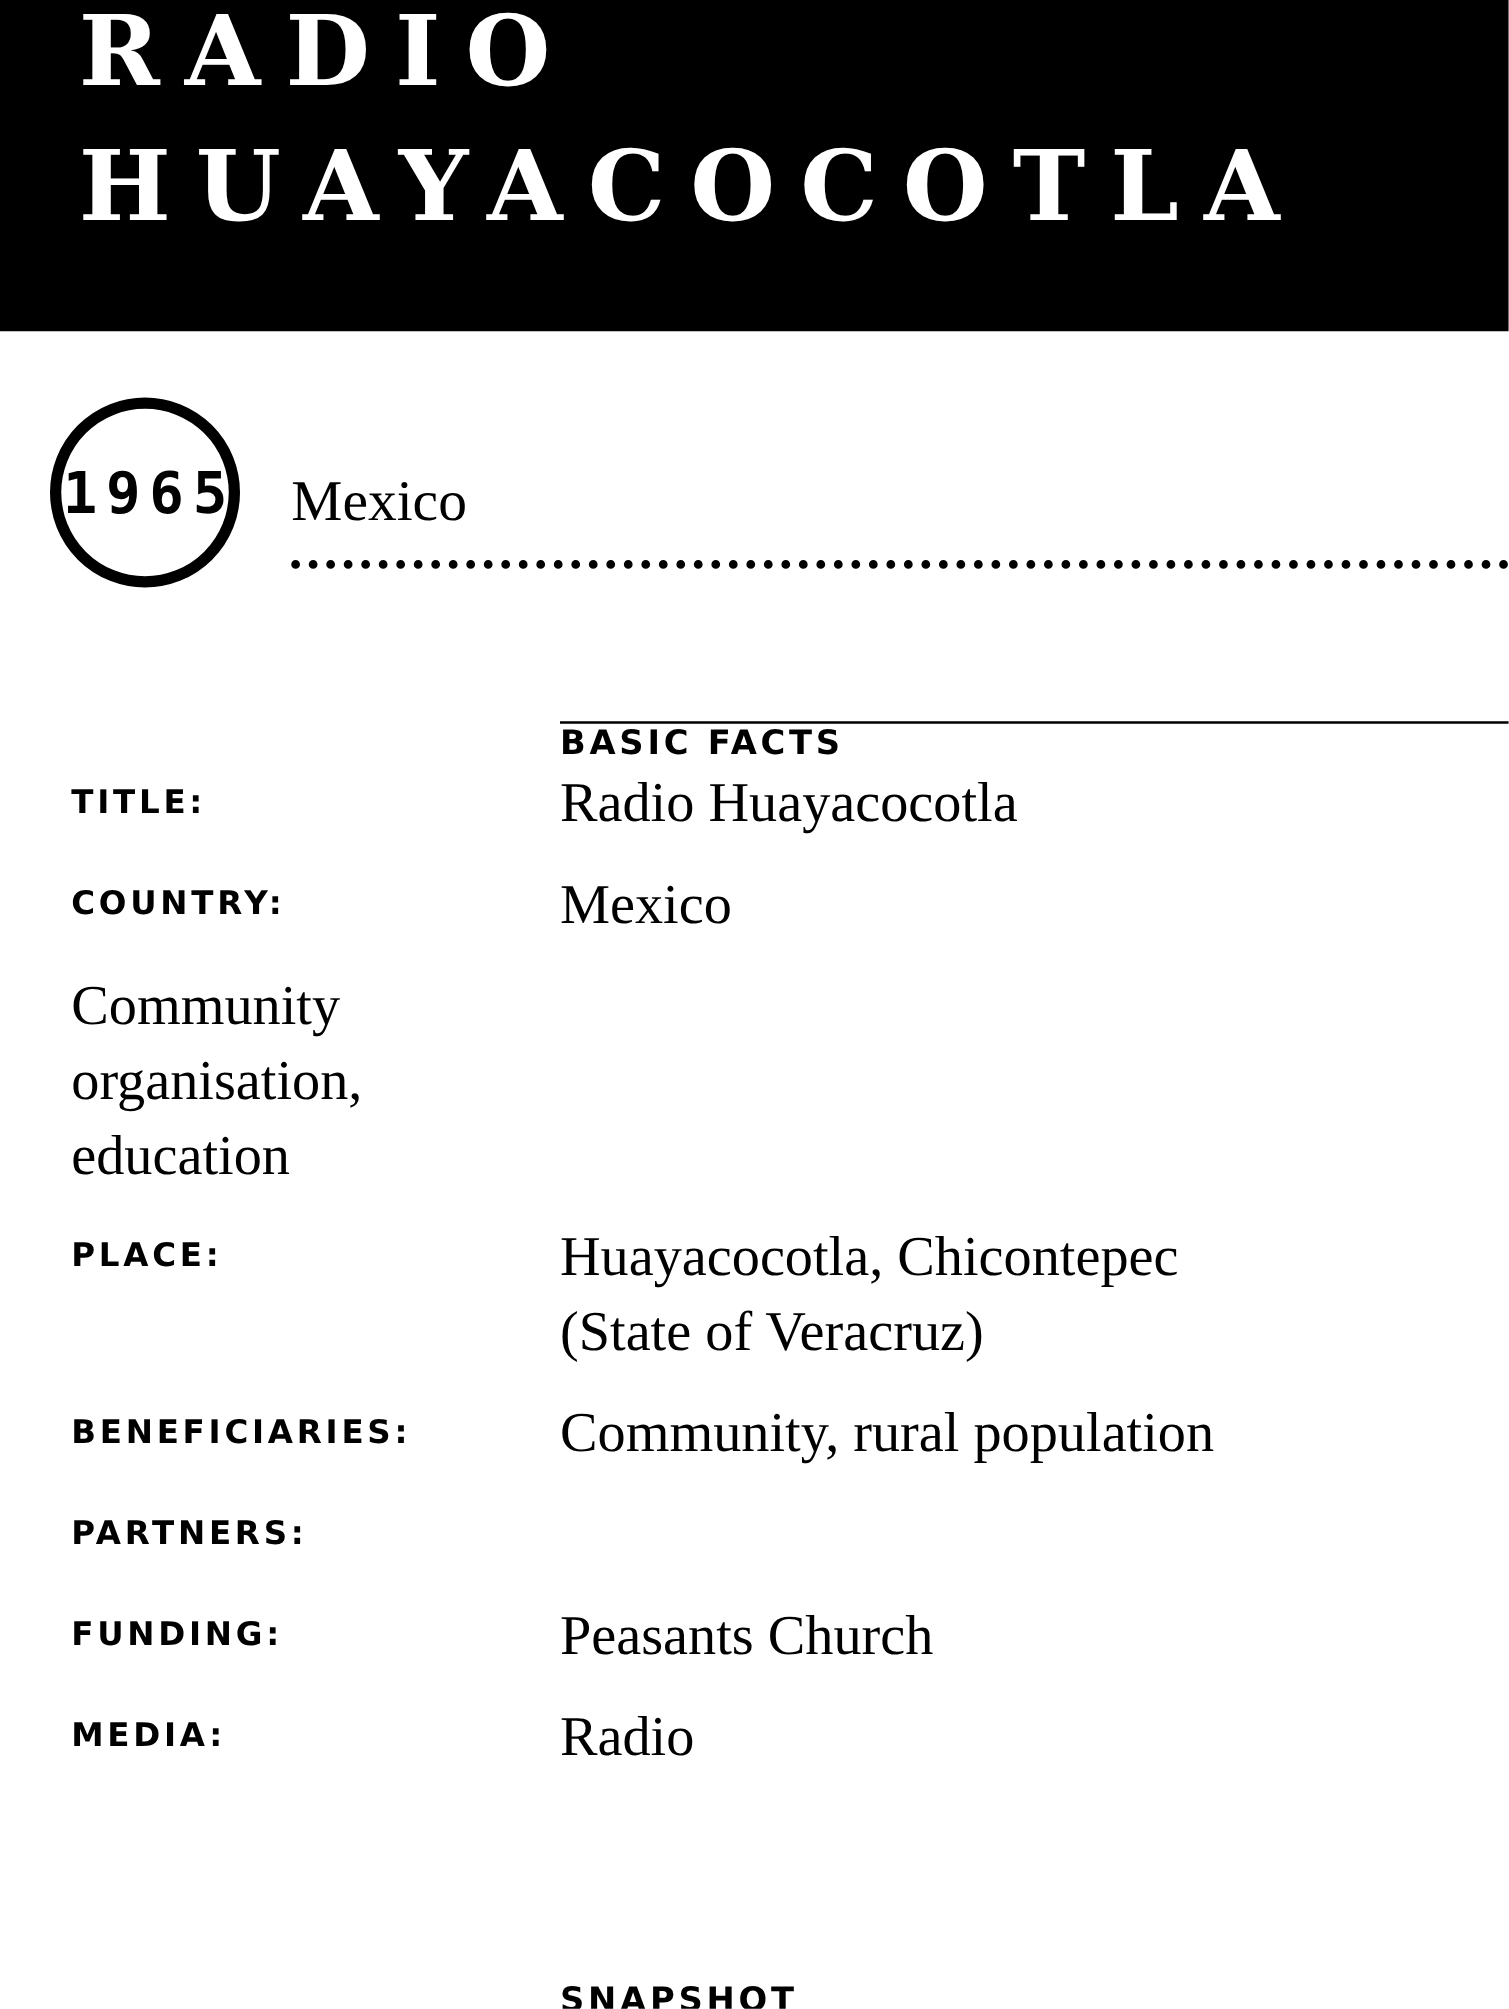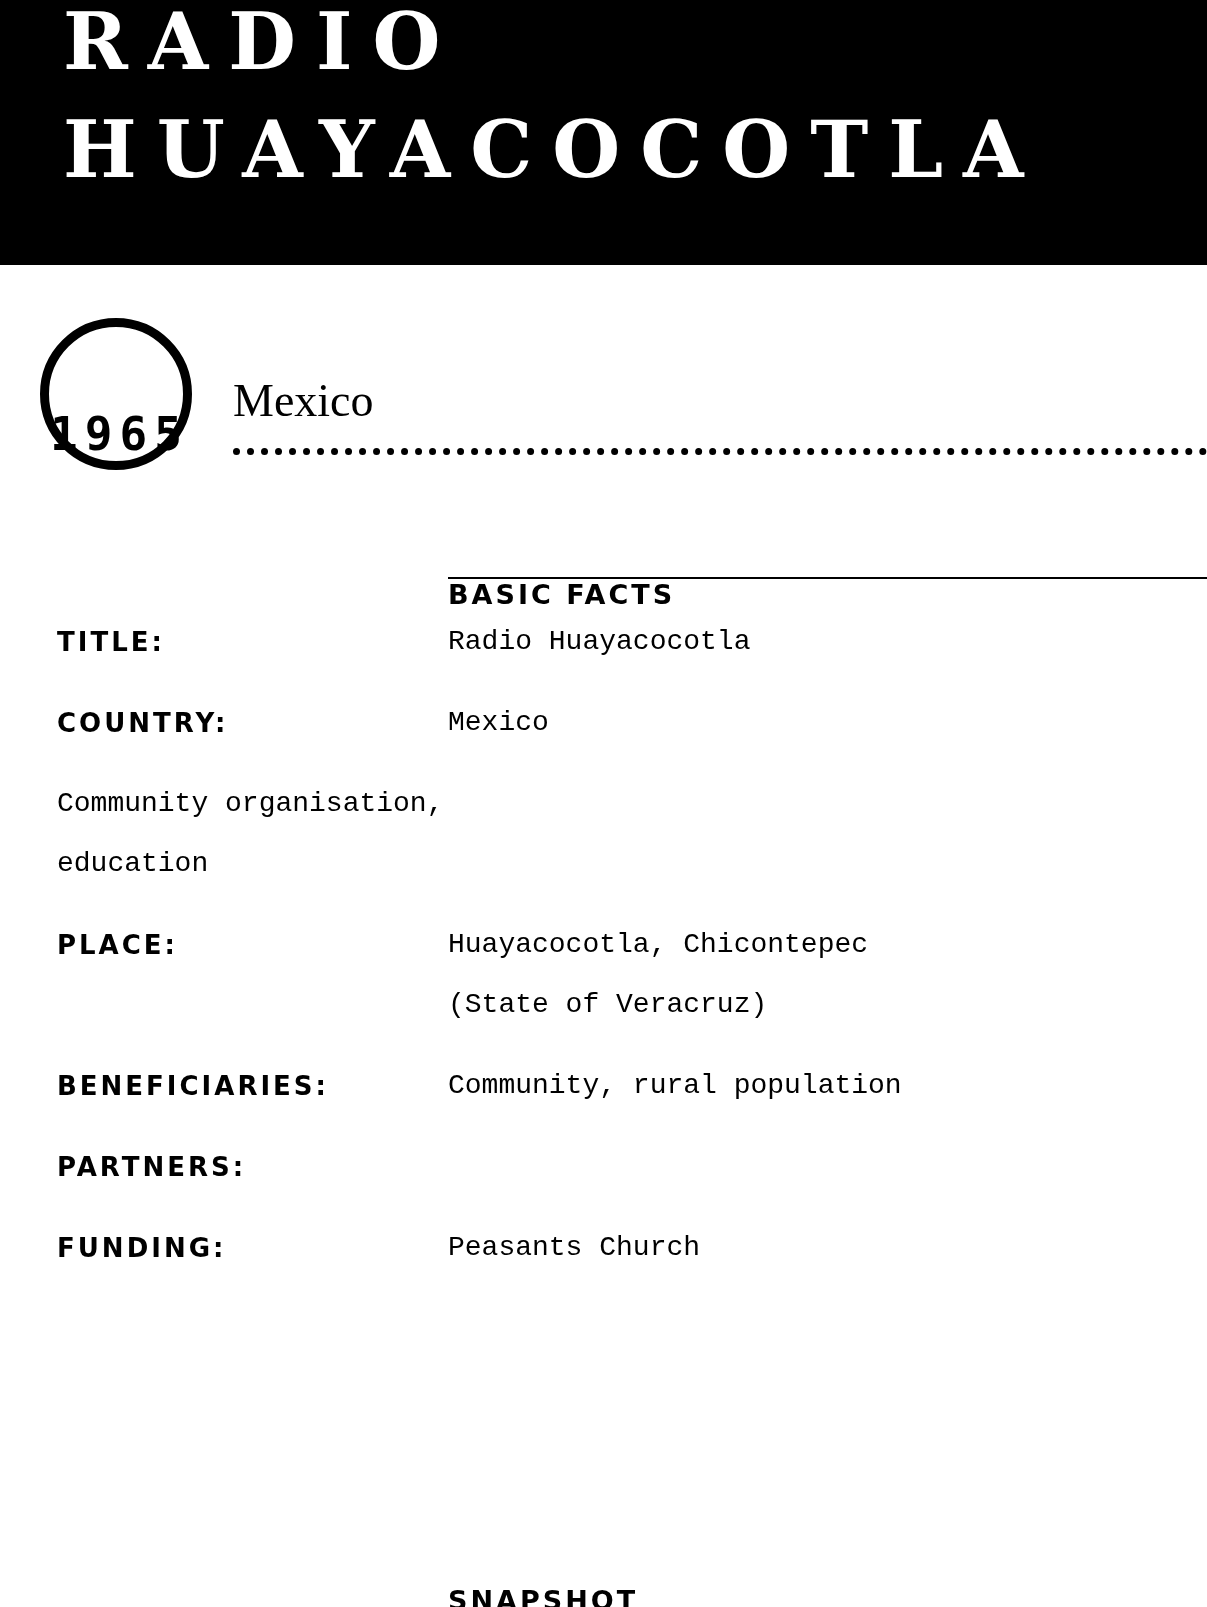--- a/index.html
+++ b/index.html
@@ -44,21 +44,21 @@
   .year-circle {
     position: absolute;
     left: 40px;
     top: 318px;
     width: 152px;
     height: 152px;
     border: 9px solid #000000;
     border-radius: 50%;
     box-sizing: border-box;
     display: flex;
-    align-items: flex-end;
+    align-items: center;
     justify-content: center;
   }
   .year-text {
     font-family: "DejaVu Sans Mono", monospace;
     font-weight: bold;
     font-size: 46px;
     letter-spacing: 7px;
     margin-right: -7px; 
   }
   .country-name {
@@ -118,22 +118,22 @@
     margin-bottom: 21px;
   }
   .fact-label {
     font-family: "DejaVu Sans", sans-serif;
     font-weight: bold;
     font-size: 26px;
     letter-spacing: 3px;
     line-height: 60px;
   }
   .fact-value {
-    font-family: Liberation Mono, monospace;
-    font-size: 28px;
+    font-family: Liberation Serif, serif;
+    font-size: 45px;
     line-height: 60px;
     white-space: pre-line;
   }
 </style>
 </head>
 <body>
 
 <div class="header-band">
   <div class="header-title-line first">RADIO</div>
   <div class="header-title-line">HUAYACOCOTLA</div>
@@ -169,15 +169,19 @@
     <div class="fact-label">BENEFICIARIES:</div>
     <div class="fact-value">Community, rural population</div>
   </div>
   <div class="fact-row">
     <div class="fact-label">PARTNERS:</div>
   </div>
   <div class="fact-row">
     <div class="fact-label">FUNDING:</div>
     <div class="fact-value">Peasants Church</div>
   </div>
+  <div class="fact-row">
+    <div class="fact-label">MEDIA:</div>
+    <div class="fact-value">Radio</div>
+  </div>
 </div>
 
 <div class="section-heading snapshot-heading">SNAPSHOT</div>
 
 </body></html>

